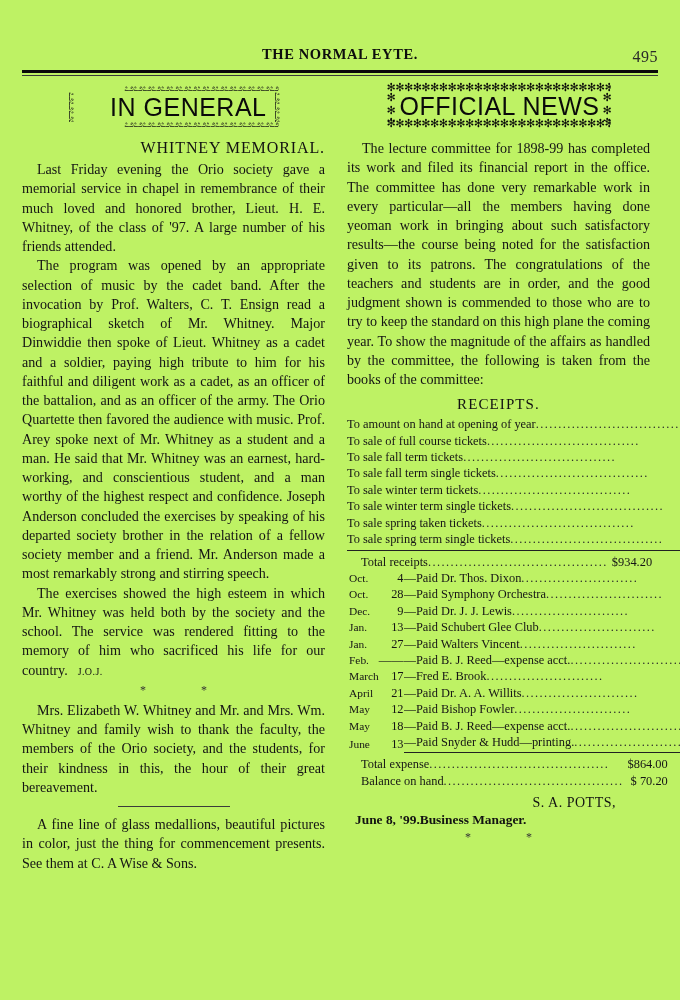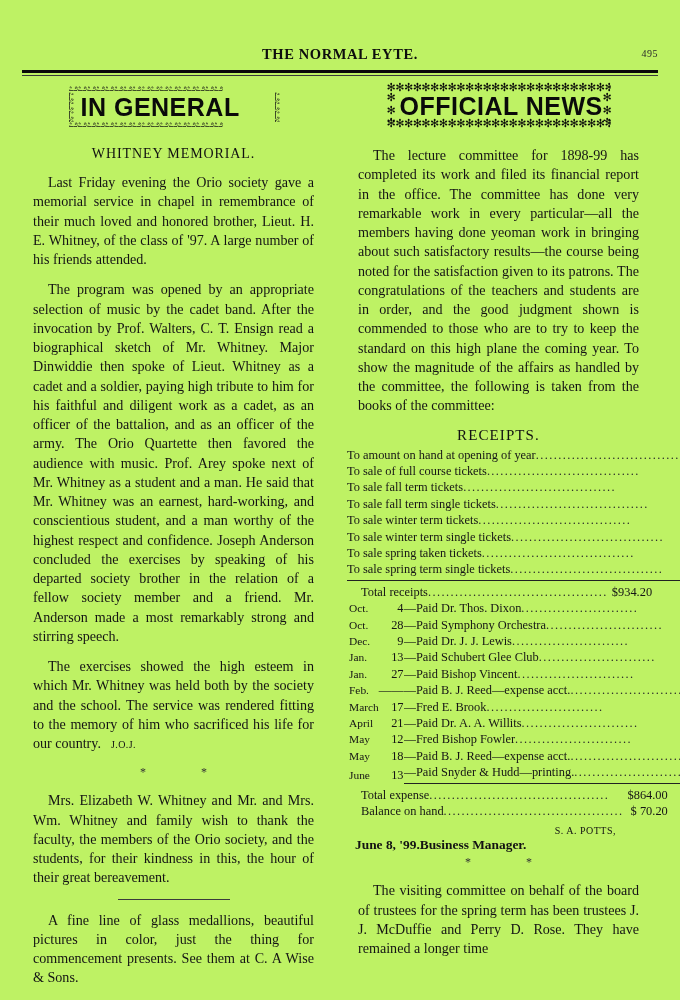--- a/index.html
+++ b/index.html
@@ -35,21 +35,21 @@
     font-family: "Liberation Serif", serif;
     font-weight: bold;
     font-size: 14.5px;
     letter-spacing: 0.6px;
     color: #0d0d0d;
   }
   .masthead-folio {
     position: absolute;
     right: 0;
     top: 2px;
-    font-size: 10px;
+    font-size: 16px;
     color: #2a2a2a;
     letter-spacing: 0.5px;
   }
   .rule-double {
     position: absolute;
     top: 70px;
     left: 22px;
     right: 22px;
     height: 6px;
   }
@@ -74,27 +74,27 @@
     gap: 22px;
   }
   .col {
     width: 303px;
     position: relative;
   }
 
   
   .headbox {
     position: relative;
-    margin: 16px auto;
+    margin: 9px auto;
     box-sizing: border-box;
-    text-align: left;
+    text-align: right;
   }
   .headbox-inner {
     font-family: "Liberation Sans", sans-serif;
-    font-weight: bold;
+    font-weight: normal;
     font-size: 25px;
     letter-spacing: 0.5px;
     color: #0a0a0a;
     line-height: 1;
     white-space: nowrap;
   }
   
   .headbox.scroll {
     width: 218px;
     padding: 11px 16px 10px 16px;
@@ -134,35 +134,35 @@
   }
   .headbox.stars .edge.top    { top: 0;    left: 2px; right: 2px; height: 12px; }
   .headbox.stars .edge.bottom { bottom: 0; left: 2px; right: 2px; height: 12px; }
   .headbox.stars .edge.left   { top: 9px;  bottom: 9px; left: 0;  width: 12px;
                                 writing-mode: vertical-rl; }
   .headbox.stars .edge.right  { top: 9px;  bottom: 9px; right: 0; width: 12px;
                                 writing-mode: vertical-rl; }
 
   
   .subhead {
-    text-align: center;
-    font-size: 14px;
+    text-align: right;
+    font-size: 16px;
     letter-spacing: 0.9px;
     margin: 9px 0 3px 0;
     color: #111;
   }
   .center-head {
     text-align: center;
     font-size: 15px;
     letter-spacing: 1.1px;
     margin: 7px 0 3px 0;
     color: #111;
   }
   p.body {
-    margin: 11px;
+    margin: 0;
     text-indent: 15px;
     text-align: justify;
     font-size: 14.1px;
     line-height: 19.25px;
     color: #141414;
     -webkit-hyphens: none;
     hyphens: none;
   }
   .sig-inline {
     font-size: 10px;
@@ -210,21 +210,21 @@
   tr.ruled td.desc { border-bottom: 1px solid #222; padding-bottom: 2px; }
   .indent-total { padding-left: 14px; }
 
   .signature {
     text-align: right;
     font-size: 13px;
     margin-top: 6px;
     padding-right: 34px;
     letter-spacing: 0.3px;
   }
-  .smallcaps { font-size: 10px; letter-spacing: 0.5px; }
+  .smallcaps { font-size: 14px; letter-spacing: 0.5px; }
   .sig-row {
     display: flex;
     justify-content: flex-start;
     align-items: baseline;
     margin-top: 1px;
     font-size: 13.4px;
     font-weight: bold;
   }
   .sig-row .date { padding-left: 8px; }
   .sig-row .role { padding-right: 26px; }
@@ -345,41 +345,41 @@
               <td class="desc"><span>—Paid Dr. J. J. Lewis</span><span class="leaders">..........................</span></td>
             </tr>
             <tr>
               <td class="mon">Jan.</td>
               <td class="day">13</td>
               <td class="desc"><span>—Paid Schubert Glee Club</span><span class="leaders">..........................</span></td>
             </tr>
             <tr>
               <td class="mon">Jan.</td>
               <td class="day">27</td>
-              <td class="desc"><span>—Paid Bishop Vincent</span><span class="leaders">..........................</span></td>
+              <td class="desc"><span>—Paid Walters Vincent</span><span class="leaders">..........................</span></td>
             </tr>
             <tr>
               <td class="mon">Feb.</td>
               <td class="day">——</td>
               <td class="desc"><span>—Paid B. J. Reed—expense acct.</span><span class="leaders">..........................</span></td>
             </tr>
             <tr>
               <td class="mon">March</td>
               <td class="day">17</td>
               <td class="desc"><span>—Fred E. Brook</span><span class="leaders">..........................</span></td>
             </tr>
             <tr>
               <td class="mon">April</td>
               <td class="day">21</td>
               <td class="desc"><span>—Paid Dr. A. A. Willits</span><span class="leaders">..........................</span></td>
             </tr>
             <tr>
               <td class="mon">May</td>
               <td class="day">12</td>
-              <td class="desc"><span>—Fred Bishop Fowler</span><span class="leaders">..........................</span></td>
+              <td class="desc"><span>—Paid Bishop Fowler</span><span class="leaders">..........................</span></td>
             </tr>
             <tr>
               <td class="mon">May</td>
               <td class="day">18</td>
               <td class="desc"><span>—Paid B. J. Reed—expense acct.</span><span class="leaders">..........................</span></td>
             </tr>
             <tr class="ruled">
               <td class="mon">June</td>
               <td class="day">13</td>
               <td class="desc"><span>—Paid Snyder &amp; Hudd—printing.</span><span class="leaders">..........................</span></td>
@@ -405,17 +405,16 @@
       </table>
 
       <div class="signature smallcaps">S. A. POTTS,</div>
       <div class="sig-row">
         <span class="date">June 8, '99.</span>
         <span class="role">Business Manager.</span>
       </div>
 
       <div class="stars-sep">* *</div>
 
-      <p class="body">The visiting committee on behalf of the board of trustees for the spring term has been trustees J. J. McDuffie and Perry D. Rose.   They have remained a longer time</p>
     </div>
 
   </div>
 </div>
 
 </body></html>

